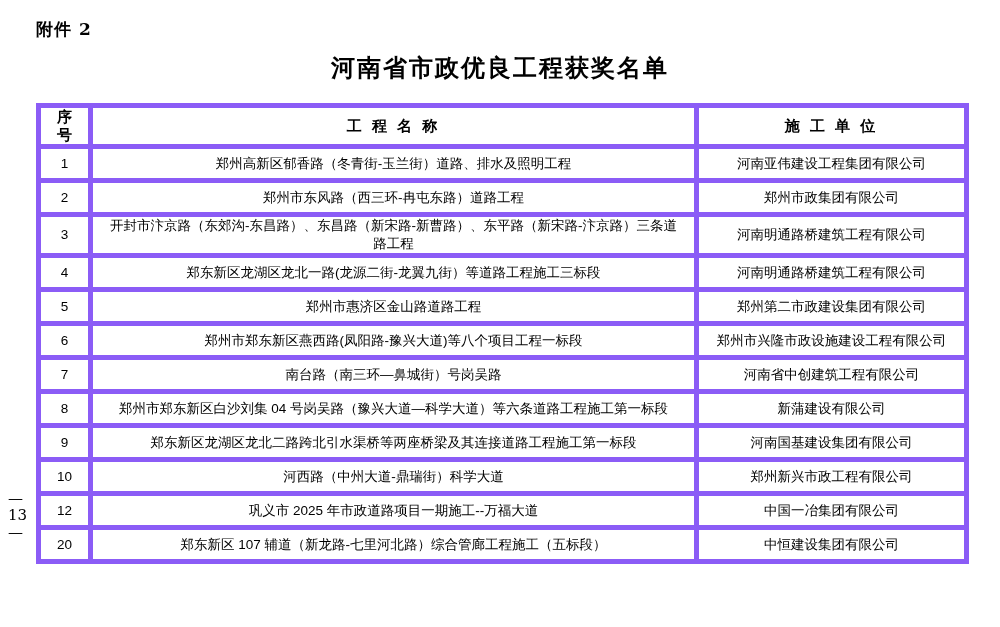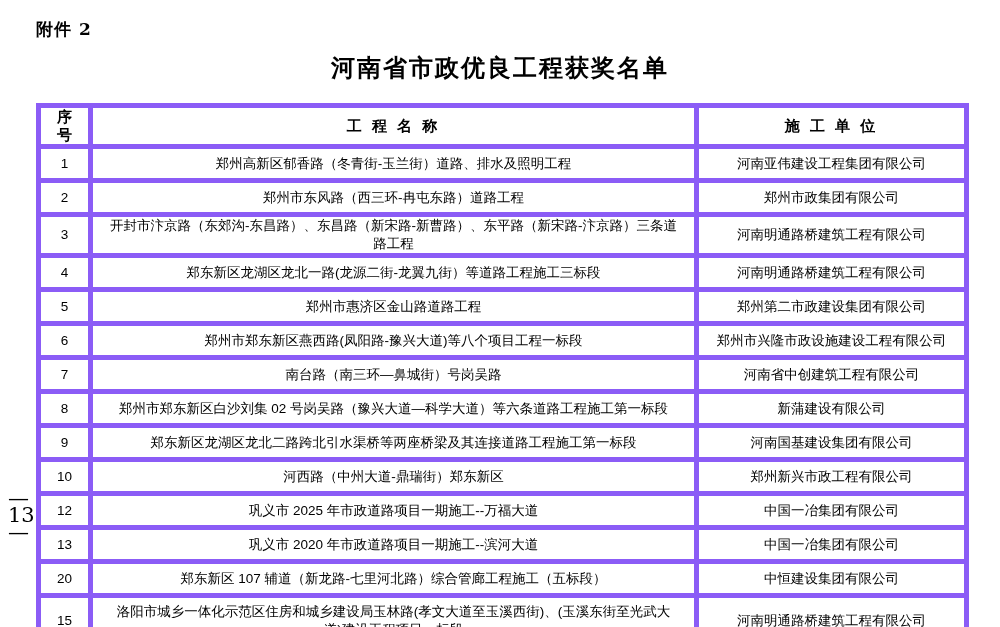--- a/index.html
+++ b/index.html
@@ -40,21 +40,21 @@
     font-weight: bold;
     letter-spacing: 2px;
     font-family: "DejaVu Serif", "Liberation Serif", serif;
   }
   .side-page-number {
     position: absolute;
     left: 8px;
     top: 490px;
     width: 22px;
     text-align: left;
-    font-size: 21px;
+    font-size: 15px;
     line-height: 17px;
     font-family: "DejaVu Serif", "Liberation Serif", serif;
   }
   .side-page-number span {
     display: block;
   }
   .table-wrap {
     position: absolute;
     left: 36px;
     top: 103px;
@@ -157,50 +157,40 @@
             <td class="name">郑州市郑东新区燕西路(凤阳路-豫兴大道)等八个项目工程一标段</td>
             <td class="unit">郑州市兴隆市政设施建设工程有限公司</td>
           </tr>
           <tr class="row">
             <td class="idx">7</td>
             <td class="name">南台路（南三环—鼻城街）号岗吴路</td>
             <td class="unit">河南省中创建筑工程有限公司</td>
           </tr>
           <tr class="row">
             <td class="idx">8</td>
-            <td class="name">郑州市郑东新区白沙刘集 02 号岗吴路（豫兴大道—科学大道）等六条道路工程施工第一标段</td>
+            <td class="name">郑州市郑东新区白沙刘集 04 号岗吴路（豫兴大道—科学大道）等六条道路工程施工第一标段</td>
             <td class="unit">新蒲建设有限公司</td>
           </tr>
           <tr class="row">
             <td class="idx">9</td>
             <td class="name">郑东新区龙湖区龙北二路跨北引水渠桥等两座桥梁及其连接道路工程施工第一标段</td>
             <td class="unit">河南国基建设集团有限公司</td>
           </tr>
           <tr class="row">
             <td class="idx">10</td>
-            <td class="name">河西路（中州大道-鼎瑞街）郑东新区</td>
+            <td class="name">河西路（中州大道-鼎瑞街）科学大道</td>
             <td class="unit">郑州新兴市政工程有限公司</td>
           </tr>
           <tr class="row">
             <td class="idx">12</td>
             <td class="name">巩义市 2025 年市政道路项目一期施工--万福大道</td>
             <td class="unit">中国一冶集团有限公司</td>
           </tr>
           <tr class="row">
-            <td class="idx">13</td>
-            <td class="name">巩义市 2020 年市政道路项目一期施工--滨河大道</td>
-            <td class="unit">中国一冶集团有限公司</td>
-          </tr>
-          <tr class="row">
             <td class="idx">20</td>
             <td class="name">郑东新区 107 辅道（新龙路-七里河北路）综合管廊工程施工（五标段）</td>
             <td class="unit">中恒建设集团有限公司</td>
-          </tr>
-          <tr class="row tall">
-            <td class="idx">15</td>
-            <td class="name">洛阳市城乡一体化示范区住房和城乡建设局玉林路(孝文大道至玉溪西街)、(玉溪东街至光武大道)建设工程项目一标段</td>
-            <td class="unit">河南明通路桥建筑工程有限公司</td>
           </tr>
         </tbody>
     </table>
   </div>
 
 </div>
 
 </body></html>

